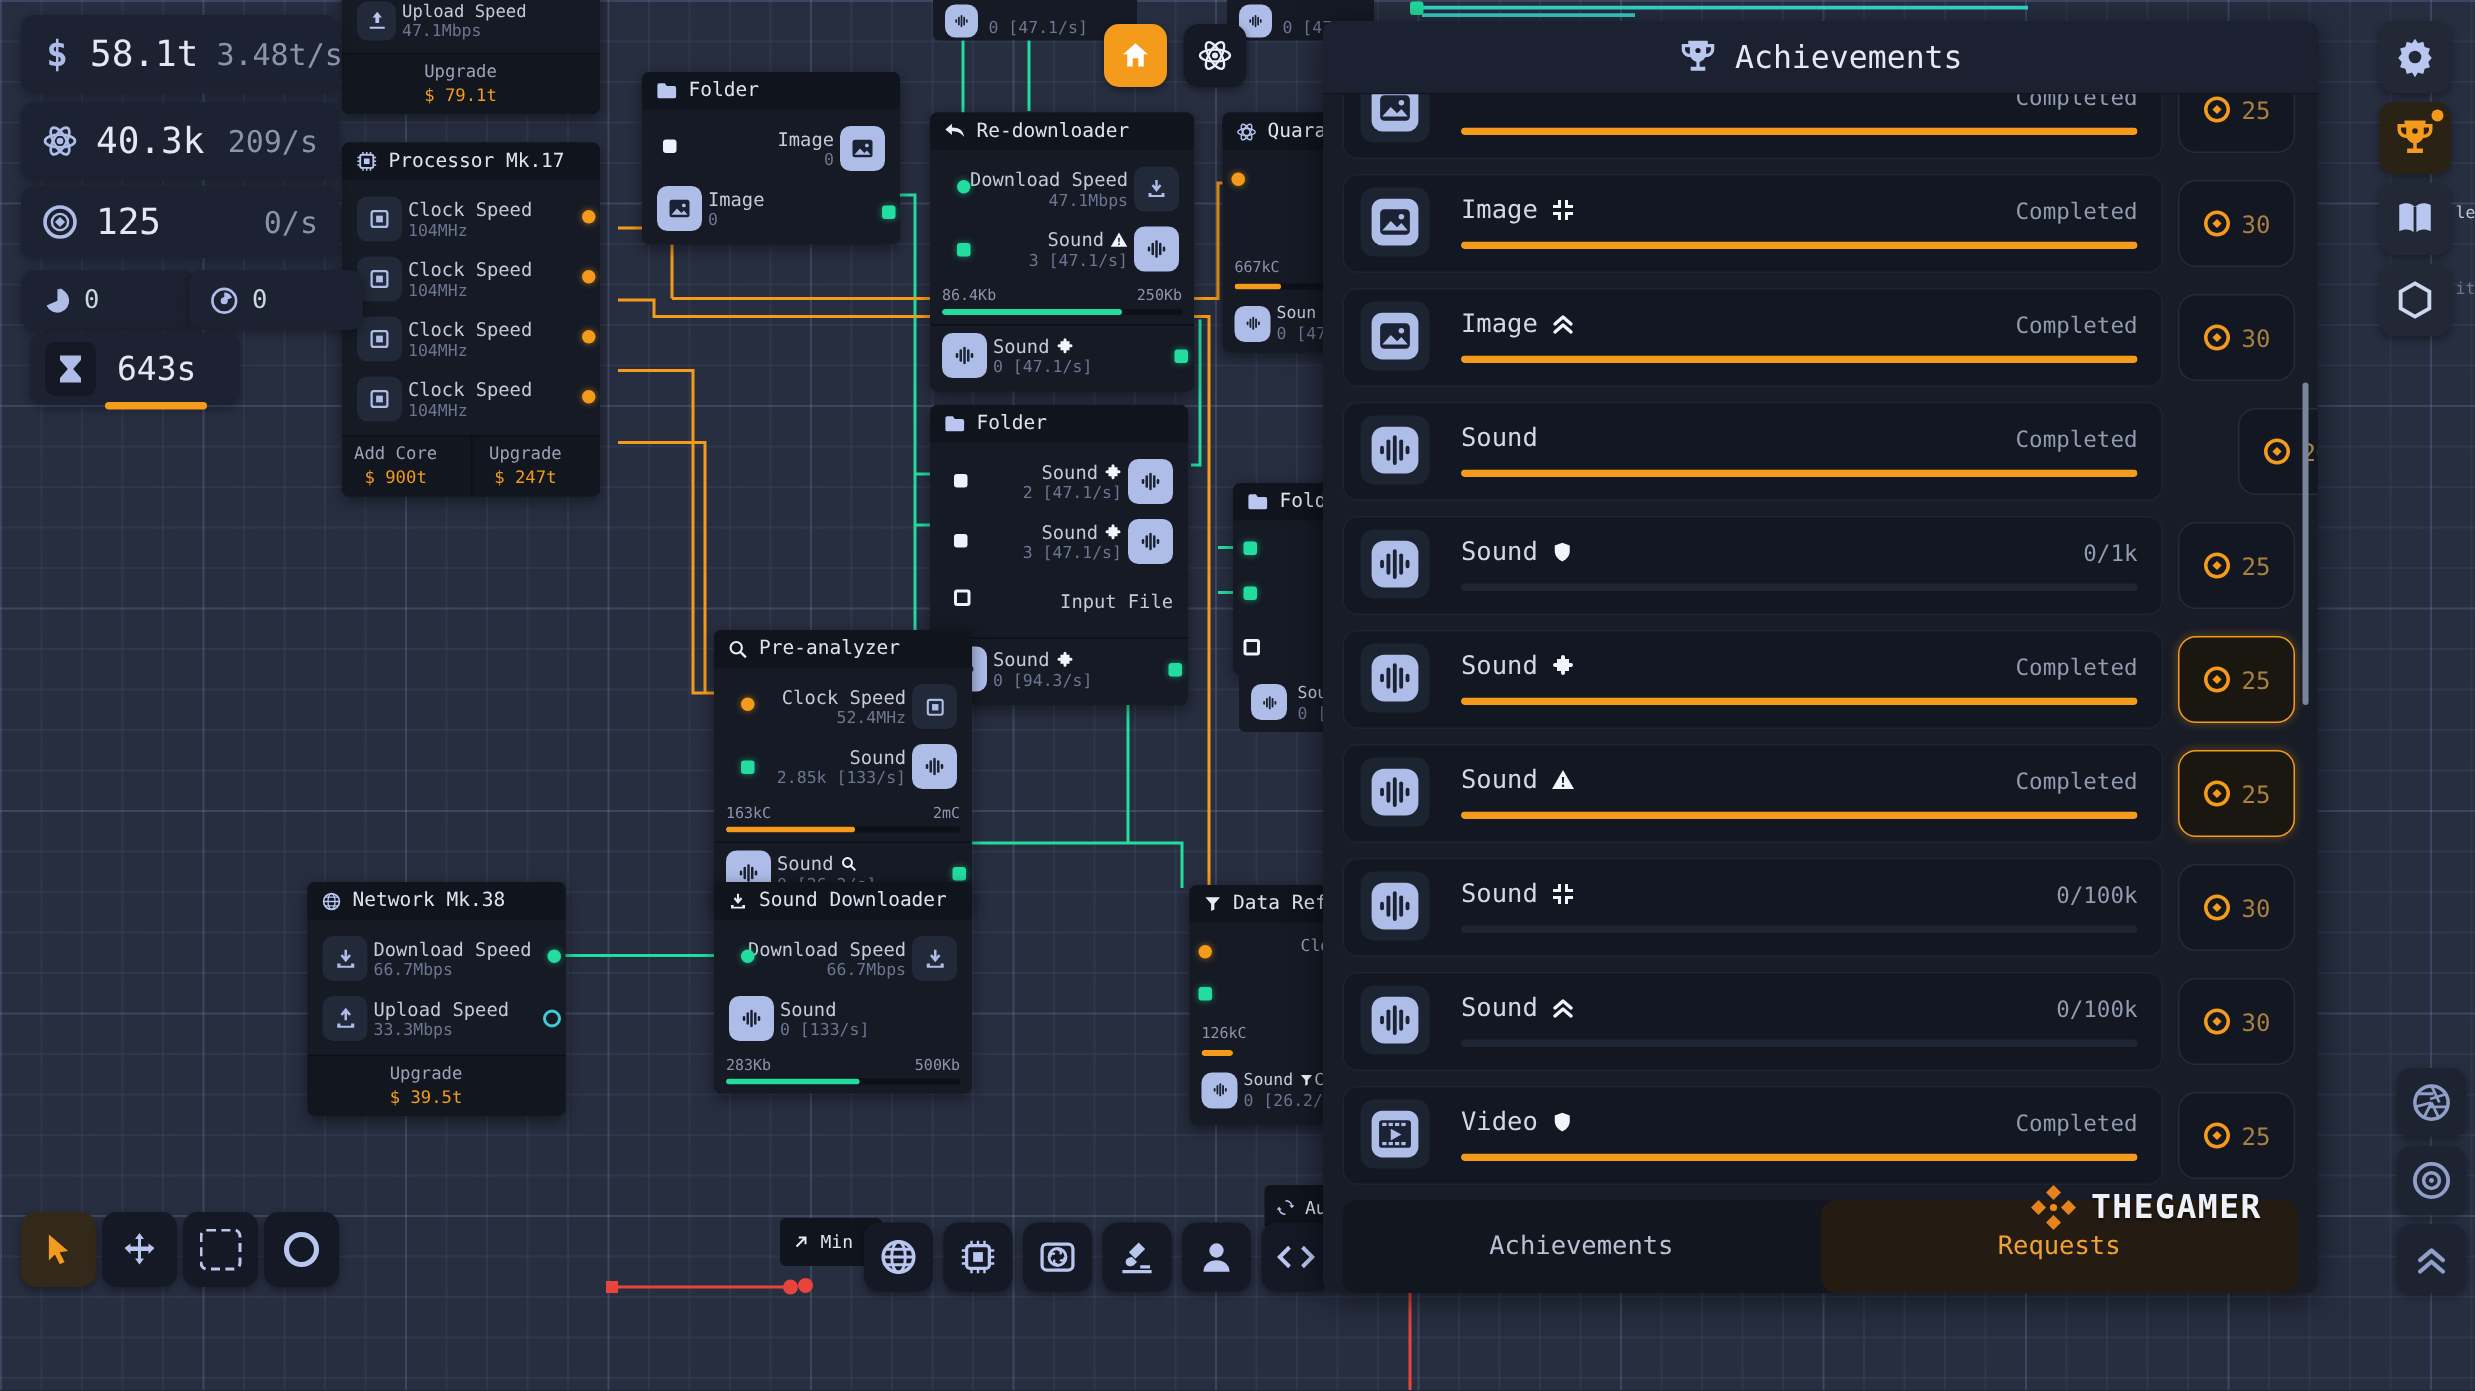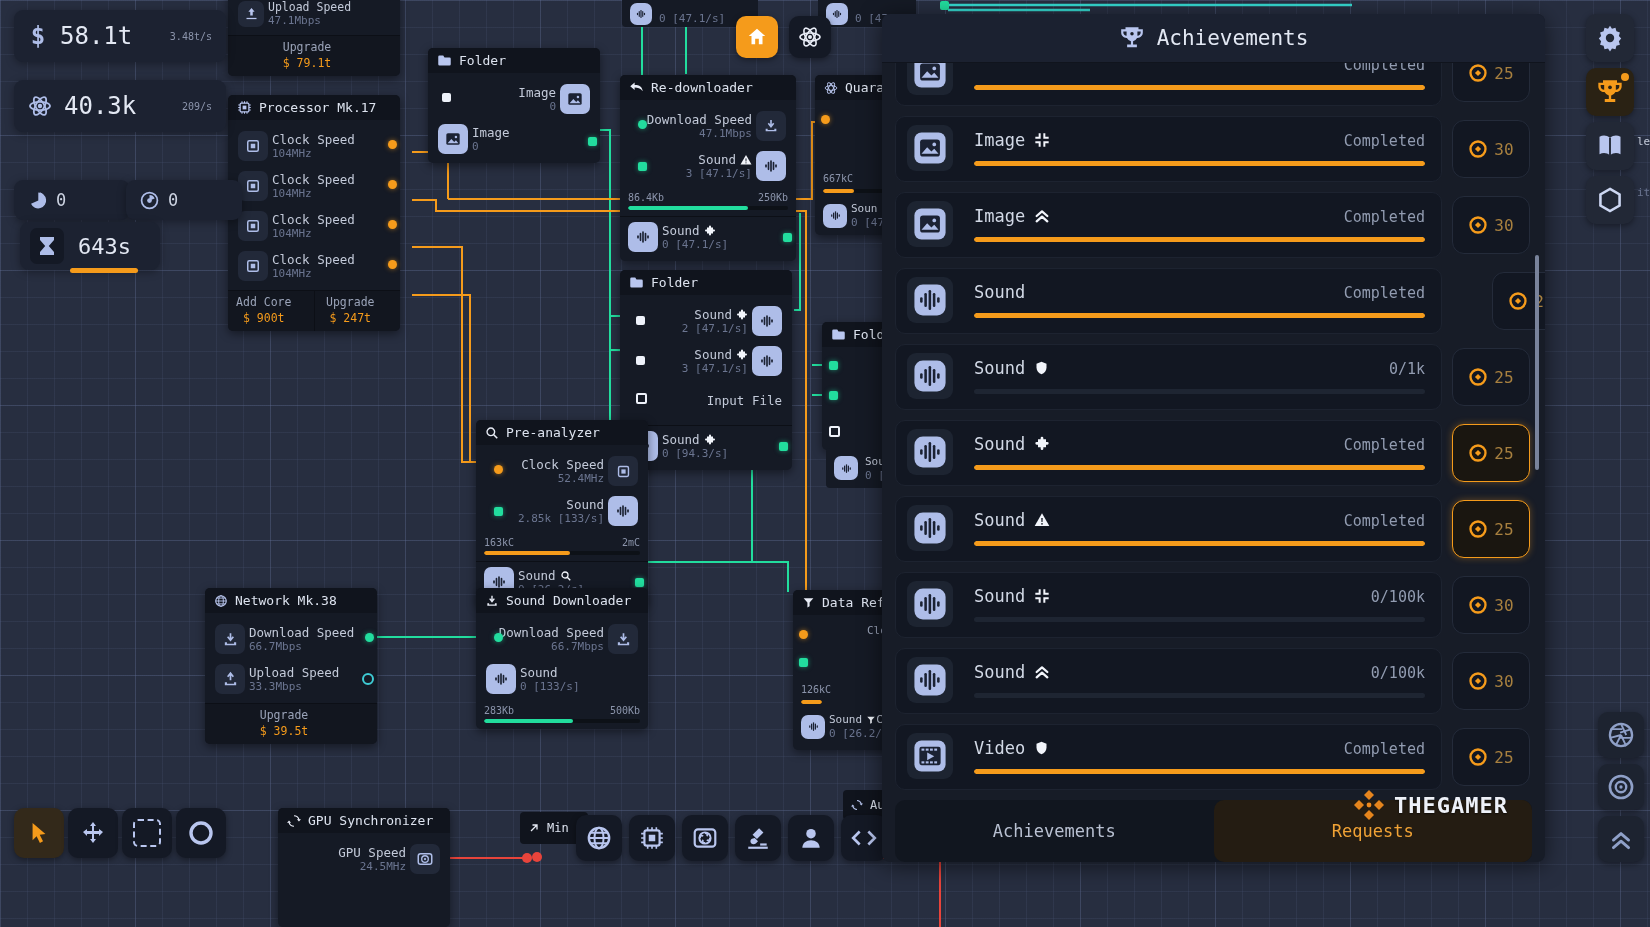--- a/index.html
+++ b/index.html
@@ -46,21 +46,21 @@
   .nf{display:flex;border-top:1px solid #0c0f16;background:#12161f;border-radius:0 0 5px 5px;}
   .nf .cell{flex:1;text-align:center;padding:4px 16px 6px 2px;}
   .nf .cell + .cell{border-left:1px solid #0c0f16;}
   .fl{color:#9aa3b8;font-size:11.5px;}
   .fp{color:#f59b1b;font-size:11.5px;margin-top:2px;}
   .osub{border-top:1px solid #0c0f16;padding:2px 8px 6px 8px;}
   
   .res{position:absolute;left:14px;z-index:4;background:#1c2231;border-radius:9px;
        display:flex;align-items:center;gap:12px;padding:0 14px;box-shadow:0 2px 8px rgba(0,0,0,.35);}
   .res .big{font-size:24px;color:#e3e8f3;}
-  .res .rate{margin-left:auto;font-size:10px;color:#8b94ab;}
+  .res .rate{margin-left:auto;font-size:20px;color:#8b94ab;}
   .res svg{flex:0 0 auto;}
   
   .sqbtn{position:absolute;display:flex;align-items:center;justify-content:center;
          border-radius:10px;z-index:4;background:#141925;box-shadow:0 2px 6px rgba(0,0,0,.4);}
   
   #panel{position:absolute;left:882px;top:14px;width:663px;height:848px;z-index:5;
          background:#171c27;border-radius:8px;box-shadow:0 4px 22px rgba(0,0,0,.55);}
   #panel-header{position:absolute;left:0;top:0;right:0;height:48px;z-index:3;background:#1b2130;
      border-radius:8px 8px 0 0;display:flex;align-items:center;justify-content:center;gap:12px;
      color:#e3e8f3;font-size:21px;border-bottom:1px solid #10141d;}
@@ -131,31 +131,40 @@
     <circle cx="537" cy="857" r="5" fill="#e8443b"></circle>
   </svg>
 
   <div class="res" style="top:10px;width:184px;height:52px">
     <svg width="20" height="26" viewBox="0 0 20 26">
         <text x="10" y="21" text-anchor="middle" font-size="24" font-weight="bold" fill="#aebde8" font-family="DejaVu Sans Mono,monospace">$</text>
       </svg>
     <span class="big">58.1t</span>
     <span class="rate">3.48t/s</span>
   </div>
-  <div class="res" style="top:80px;width:184px;height:52px">
+  <div class="res" style="top:68px;width:184px;height:52px">
     <svg width="24" height="24" viewBox="0 0 24 24">
         <g fill="none" stroke="#aebde8" stroke-width="1.8">
           <ellipse cx="12" cy="12" rx="10" ry="4.2"></ellipse>
           <ellipse cx="12" cy="12" rx="10" ry="4.2" transform="rotate(60 12 12)"></ellipse>
           <ellipse cx="12" cy="12" rx="10" ry="4.2" transform="rotate(120 12 12)"></ellipse>
         </g>
         <circle cx="12" cy="12" r="2.2" fill="#aebde8"></circle>
       </svg>
     <span class="big">40.3k</span>
     <span class="rate">209/s</span>
+  </div>
+  <div class="res" style="top:124px;width:184px;height:48px">
+    <svg width="24" height="24" viewBox="0 0 24 24">
+        <circle cx="12" cy="12" r="10" fill="none" stroke="#aebde8" stroke-width="2.4"></circle>
+        <circle cx="12" cy="12" r="5.4" fill="none" stroke="#aebde8" stroke-width="1.6"></circle>
+        <rect x="9.6" y="9.6" width="4.8" height="4.8" transform="rotate(45 12 12)" fill="#aebde8"></rect>
+      </svg>
+    <span class="big">125</span>
+    <span class="rate">0/s</span>
   </div>
   <div class="res" style="top:180px;width:88px;height:40px;gap:9px">
     <svg width="19" height="19" viewBox="0 0 24 24">
         <path d="M13 2a10 10 0 11-9.2 14.1L13 12V2z" fill="#aebde8"></path>
         <path d="M15 1.5a10 10 0 015.5 5.2L15 9V1.5z" fill="#aebde8"></path>
       </svg>
     <span style="font-size:17px;color:#cdd4e2">0</span>
   </div>
   <div class="res" style="top:180px;left:126px;width:88px;height:40px;gap:9px">
     <svg width="19" height="19" viewBox="0 0 24 24">
@@ -789,43 +798,20 @@
           <div class="l" style="font-size:11px"><span>Sound</span><span class="taggy">
               <svg width="10" height="10" viewBox="0 0 24 24">
                 <path d="M3 4h18l-7 8v7l-4 2v-9L3 4z" fill="#f2f5fb"></path>
               </svg>
             </span><span>C</span></div>
       <div class="v">0 [26.2/s]</div>
         </div>
     </div>
   </div>
 
-  <div class="node" style="left:278px;top:808px;width:172px;height:119px">
-    <div class="nh">
-        <svg width="14" height="14" viewBox="0 0 24 24">
-          <path d="M12 4a8 8 0 017.4 5H17l3.5 4L24 9h-2.6A10 10 0 0012 2v2zm0 16a8 8 0 01-7.4-5H7L3.5 11 0 15h2.6A10 10 0 0012 22v-2z" fill="#e8ecf6"></path>
-        </svg>
-      <span>GPU Synchronizer</span>
-      </div>
-    <div class="nb">
-      <div class="nrow rev">
-        <span class="tile">
-            <svg width="18" height="18" viewBox="0 0 24 24">
-              <rect x="3" y="5" width="18" height="14" rx="3" fill="none" stroke="#aebde8" stroke-width="2"></rect>
-              <circle cx="12" cy="12" r="4.4" fill="none" stroke="#aebde8" stroke-width="1.8"></circle>
-              <circle cx="12" cy="12" r="1.5" fill="#aebde8"></circle>
-            </svg>
-          </span>
-        <div class="lv">
-            <div class="l">GPU Speed</div>
-            <div class="v">24.5MHz</div>
-          </div>
-      </div>
-    </div>
-  </div>
 
   <div class="frag" style="left:520px;top:812px;width:52px;height:26px;background:#10141d">
     <svg width="12" height="12" viewBox="0 0 24 24">
         <path d="M6 18L18 6M9 6h9v9" stroke="#e8ecf6" stroke-width="2.6" fill="none"></path>
       </svg>
     <span style="font-size:12px;color:#dde3ef">Min</span>
   </div>
   <div class="frag" style="left:843px;top:790px;width:56px;height:24px;background:#10141d">
     <svg width="12" height="12" viewBox="0 0 24 24">
         <path d="M12 4a8 8 0 017.4 5H17l3.5 4L24 9h-2.6A10 10 0 0012 2v2zm0 16a8 8 0 01-7.4-5H7L3.5 11 0 15h2.6A10 10 0 0012 22v-2z" fill="#b9c6ef"></path>

